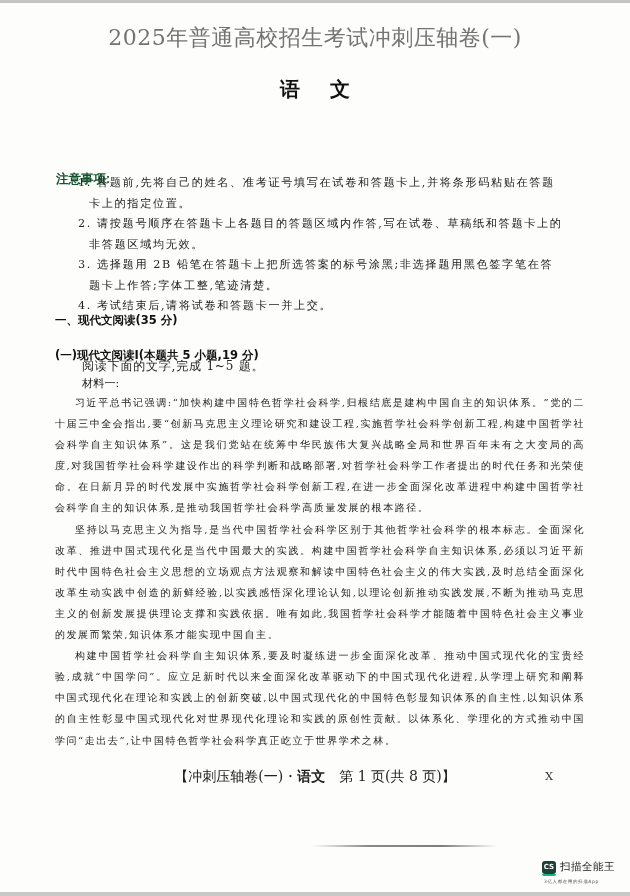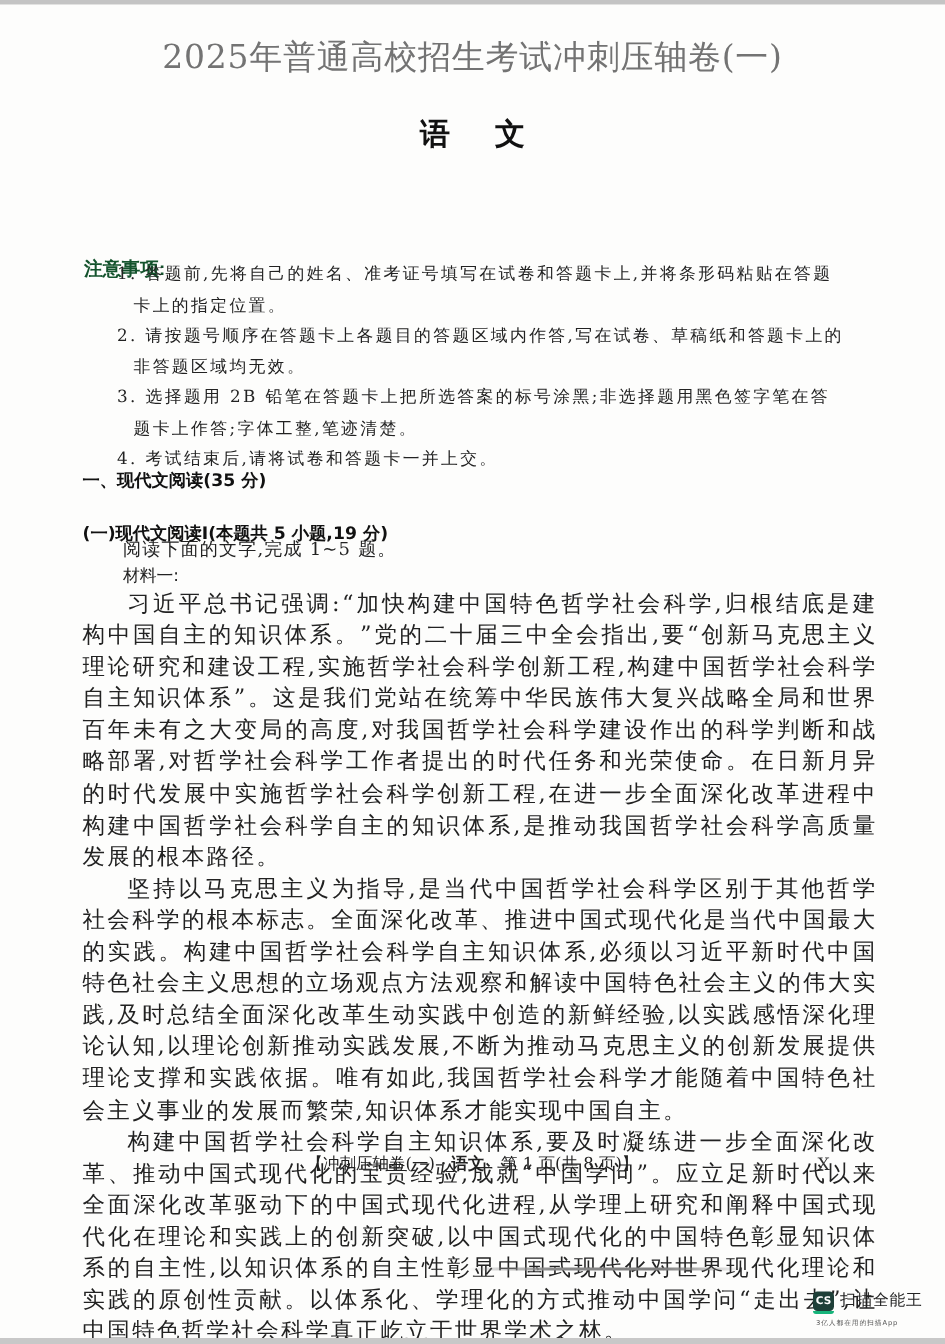--- a/index.html
+++ b/index.html
@@ -23,24 +23,24 @@
   .notes li { font-size: 11.2px; line-height: 20.5px; text-indent: -11px; padding-left: 11px;
               letter-spacing: 1.6px; color: #222; }
 
   .sec { position: absolute; left: 55px; font-size: 11.5px; font-weight: bold;
          font-family: "DejaVu Sans", sans-serif; color: #111; }
   .instr { position: absolute; left: 82px; font-size: 12px; color: #222; letter-spacing: 0.8px; }
   .mat-label { position: absolute; left: 82px; font-size: 11.2px; font-weight: normal;
                font-family: "DejaVu Sans", sans-serif; color: #222; }
 
   .body { position: absolute; left: 55px; top: 389px; width: 530px; }
-  .body p { font-size: 15px; line-height: 21.1px; text-indent: 2em; letter-spacing: 1.55px;
+  .body p { font-size: 10px; line-height: 21.1px; text-indent: 2em; letter-spacing: 1.55px;
             text-align: justify; color: #222; }
 
-  .footer { position: absolute; left: 0; top: 765px; width: 630px; text-align: center; font-size: 11px; color: #222; }
+  .footer { position: absolute; left: 0; top: 765px; width: 630px; text-align: center; font-size: 14px; color: #222; }
   .footer .bold { font-weight: bold; font-family: "DejaVu Sans", sans-serif; }
   .footer-mark { position: absolute; left: 545px; top: 766px; font-size: 11.5px; color: #333; }
 
   .fold-line { position: absolute; left: 312px; top: 842px; width: 185px; height: 2px;
                background: linear-gradient(90deg, rgba(120,120,120,0) 0%, #8a8a8a 30%, #7d7d7d 70%, rgba(120,120,120,0) 100%); }
 
   .watermark { position: absolute; left: 542px; top: 858px; width: 88px; height: 32px; }
   .wm-logo { position: absolute; left: 0; top: 0; width: 14px; height: 13px; background: #1e3f38;
              border-radius: 3px; color: #fff; font-size: 7px; font-weight: bold; text-align: center;
              line-height: 13px; font-family: "DejaVu Sans", sans-serif; }

